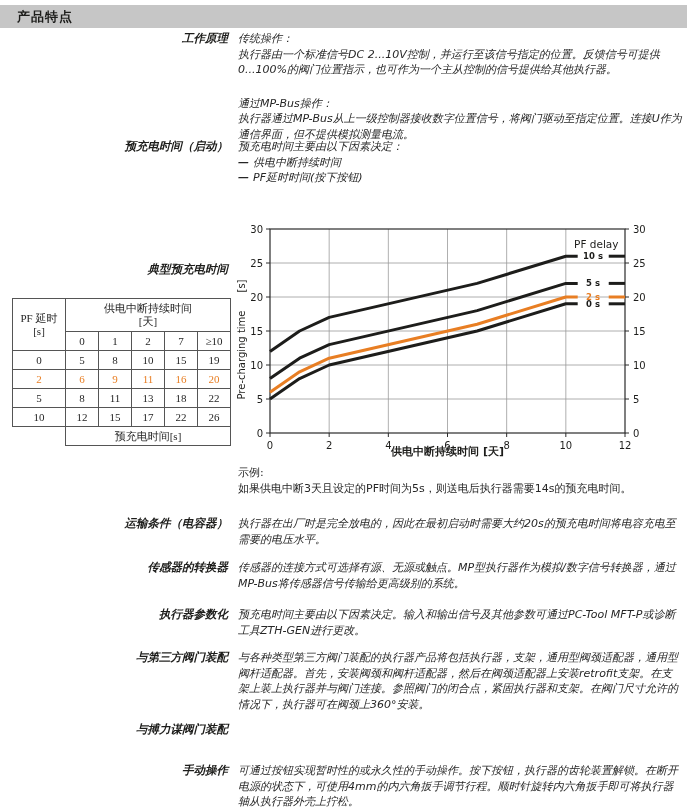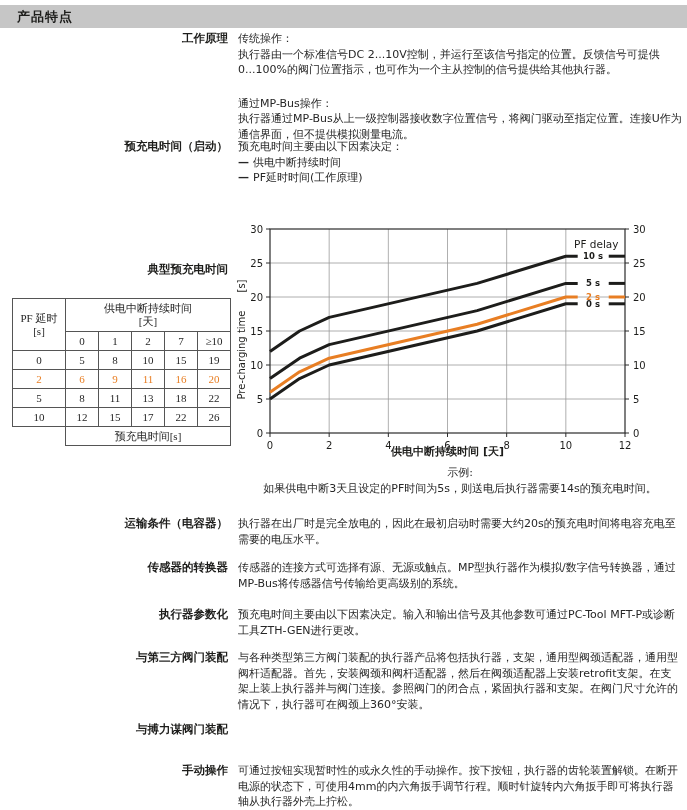--- a/index.html
+++ b/index.html
@@ -5,21 +5,21 @@
   html,body{margin:0;padding:0;background:#ffffff;}
   .page{
     position:relative;width:687px;height:810px;background:#ffffff;overflow:hidden;
     font-family:"DejaVu Sans","Liberation Sans",sans-serif;color:#2b2b2b;
   }
   .titlebar{
     position:absolute;left:0;top:5px;width:687px;height:23px;background:#c6c6c6;
     display:flex;align-items:center;
   }
   .titlebar .t{font-size:13px;font-weight:bold;color:#1d1d1b;padding-left:17px;letter-spacing:1px;}
-  .row{position:absolute;left:0;width:687px;display:flex;}
+  .row{position:absolute;left:0;width:687px;display:flex;font-style:italic;}
   .lbl{
     width:228px;flex:0 0 228px;text-align:right;font-size:11.5px;font-weight:bold;
     color:#1d1d1b;line-height:15.5px;
   }
   .txt{margin-left:10px;width:444px;font-size:11px;line-height:15.5px;color:#262626;}
   .txt p{margin:0;white-space:pre-line;}
   .txt p.gap{margin-top:18px;}
   .bullet{display:flex;font-size:11px;line-height:15.5px;}
   .bullet .dash{font-weight:bold;margin-right:4px;}
   
@@ -36,21 +36,21 @@
   table.pf td.noborder{border:none;}
   table.pf td.foot{height:18px;}
   
   .chartwrap{position:absolute;left:236px;top:218px;}
   svg text{font-family:"DejaVu Sans","Liberation Sans",sans-serif;}
   svg .tick{font-size:10px;fill:#1d1d1b;}
   svg .linelab{font-size:8.5px;font-weight:bold;}
   svg .legend{font-size:10.5px;fill:#1d1d1b;}
   svg .xtitle{font-size:11px;fill:#1d1d1b;font-weight:bold;}
   svg .ytitle{font-size:10px;fill:#1d1d1b;}
-  .example{position:absolute;left:238px;top:465px;width:444px;font-size:11px;line-height:15.5px;color:#262626;text-align:center;}
+  .example{position:absolute;left:238px;top:465px;width:444px;font-size:11px;line-height:15.5px;color:#262626;}
   .example p{margin:0;}
 </style>
 </head>
 <body>
 
 <div class="page">
 
   <div class="titlebar">
     <span class="t">产品特点</span>
   </div>
@@ -68,21 +68,21 @@
   <div class="row" style="top:139px">
     <div class="lbl">预充电时间（启动）</div>
     <div class="txt">
       <p>预充电时间主要由以下因素决定：</p>
       <div class="bullet">
         <span class="dash">—</span>
         <span>供电中断持续时间</span>
       </div>
       <div class="bullet">
         <span class="dash">—</span>
-        <span>PF延时时间(工作原理)</span>
+        <span>PF延时时间(按下按钮)</span>
       </div>
     </div>
   </div>
 
   <div class="row" style="top:262px">
     <div class="lbl">典型预充电时间</div>
   </div>
 
   <table class="pf">
     <thead>

